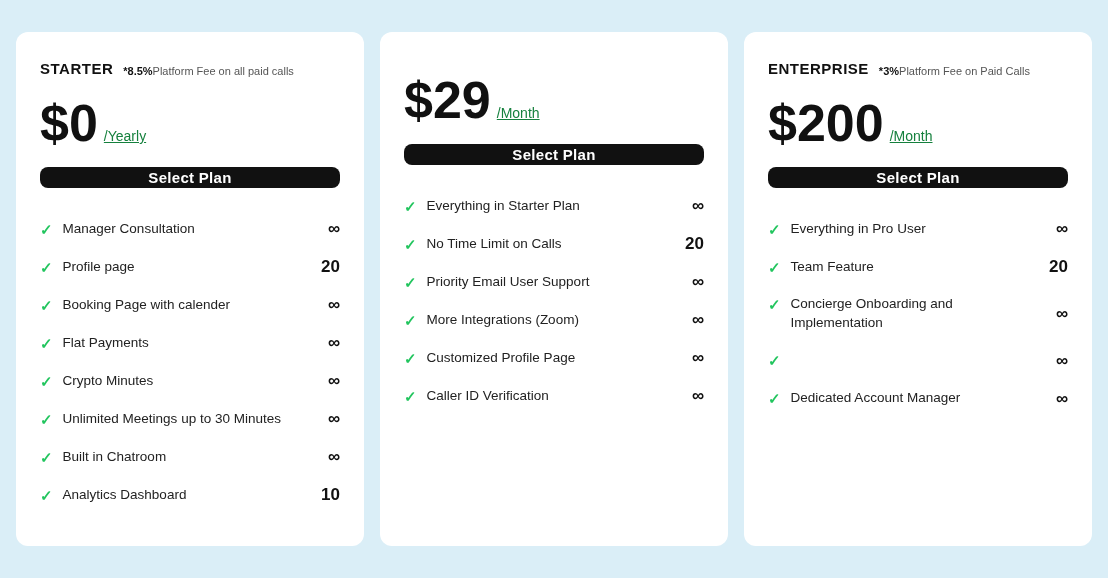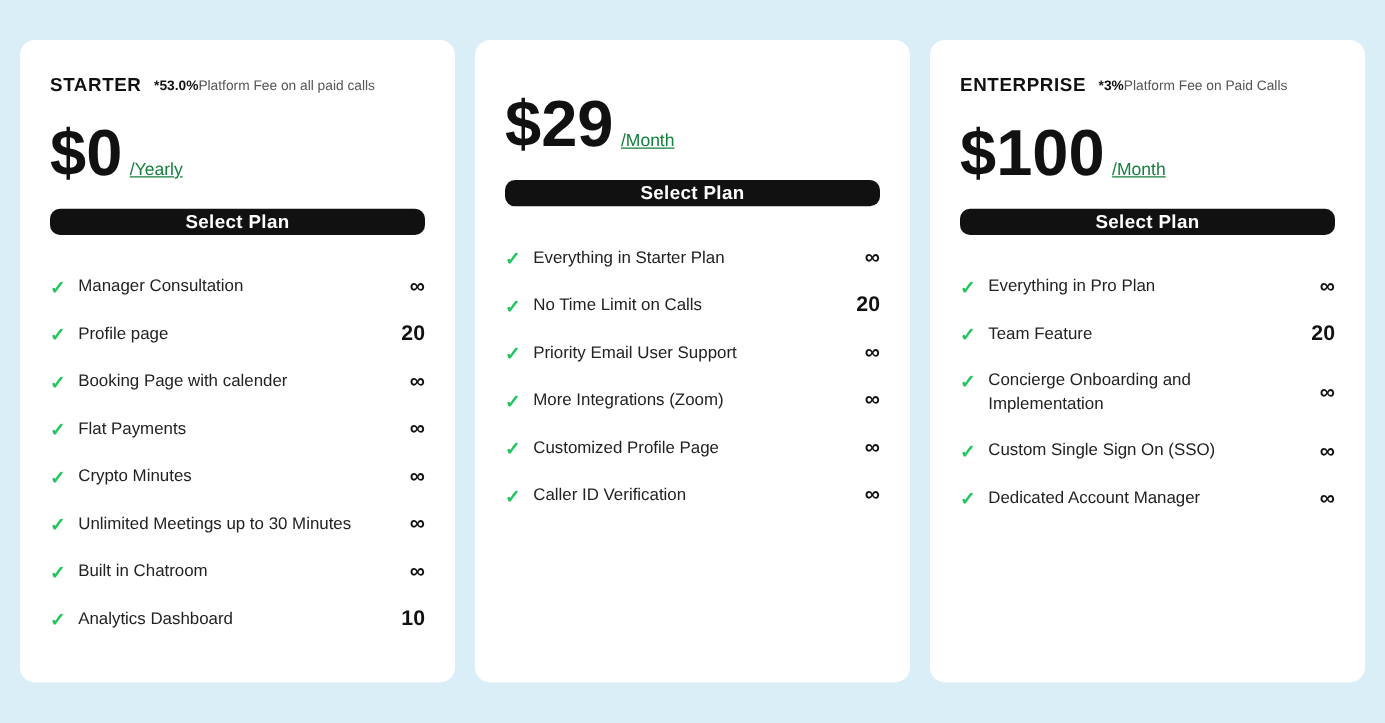--- a/index.html
+++ b/index.html
@@ -22,21 +22,21 @@
     .plan-card {
       background: #ffffff;
       border-radius: 12px;
       padding: 28px 24px 32px 24px;
       flex: 1;
       display: flex;
       flex-direction: column;
     }
     .plan-header {
       display: flex;
-      align-items: center;
+      align-items: flex-end;
       gap: 10px;
       margin-bottom: 6px;
     }
     .plan-name {
       font-size: 15px;
       font-weight: 800;
       color: #111;
       letter-spacing: 0.5px;
     }
     .plan-fee {
@@ -121,21 +121,21 @@
       color: #111;
     }
   </style>
 </head>
 <body>
 
 <div class="plans-container">
 <div class="plan-card">
       <div class="plan-header">
         <span class="plan-name">STARTER</span>
-        <span class="plan-fee"><span>*53.0%</span>Platform Fee on all paid calls</span>
+        <span class="plan-fee"><span>*8.5%</span>Platform Fee on all paid calls</span>
       </div>
       <div class="plan-price-row">
         <span class="plan-price">$0</span>
         <span class="plan-period">/Yearly</span>
       </div>
       <button class="select-btn">Select Plan</button>
       <ul class="features-list">
         <li class="feature-item">
           <div class="feature-left">
             <span class="check-icon">✓</span>
@@ -244,50 +244,49 @@
           <span class="feature-limit infinity">∞</span>
         </li>
       </ul>
     </div>
     <div class="plan-card">
       <div class="plan-header">
         <span class="plan-name">ENTERPRISE</span>
         <span class="plan-fee"><span>*3%</span>Platform Fee on Paid Calls</span>
       </div>
       <div class="plan-price-row">
-        <span class="plan-price">$100</span>
+        <span class="plan-price">$200</span>
         <span class="plan-period">/Month</span>
       </div>
       <button class="select-btn">Select Plan</button>
       <ul class="features-list">
         <li class="feature-item">
           <div class="feature-left">
             <span class="check-icon">✓</span>
-            <span class="feature-label">Everything in Pro Plan</span>
+            <span class="feature-label">Everything in Pro User</span>
           </div>
           <span class="feature-limit infinity">∞</span>
         </li>
         <li class="feature-item">
           <div class="feature-left">
             <span class="check-icon">✓</span>
             <span class="feature-label">Team Feature</span>
           </div>
           <span class="feature-limit">20</span>
         </li>
         <li class="feature-item">
           <div class="feature-left">
             <span class="check-icon">✓</span>
             <span class="feature-label">Concierge Onboarding and Implementation</span>
           </div>
           <span class="feature-limit infinity">∞</span>
         </li>
         <li class="feature-item">
           <div class="feature-left">
             <span class="check-icon">✓</span>
-            <span class="feature-label">Custom Single Sign On (SSO)</span>
           </div>
           <span class="feature-limit infinity">∞</span>
         </li>
         <li class="feature-item">
           <div class="feature-left">
             <span class="check-icon">✓</span>
             <span class="feature-label">Dedicated Account Manager</span>
           </div>
           <span class="feature-limit infinity">∞</span>
         </li>

